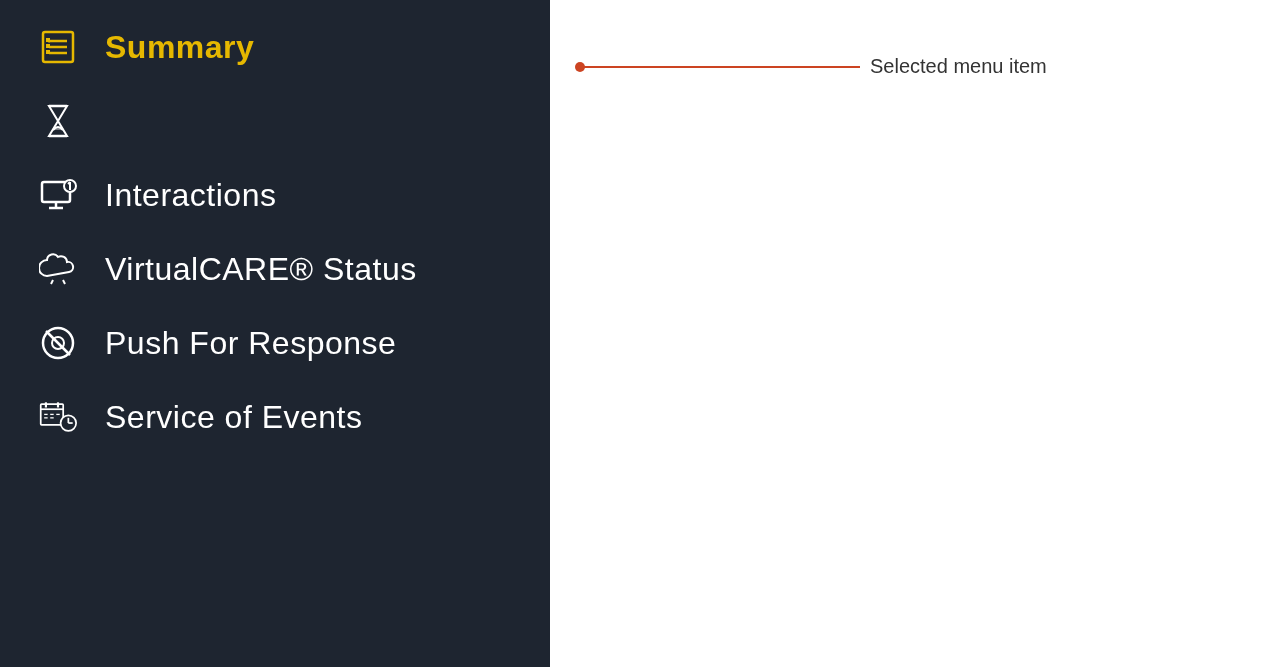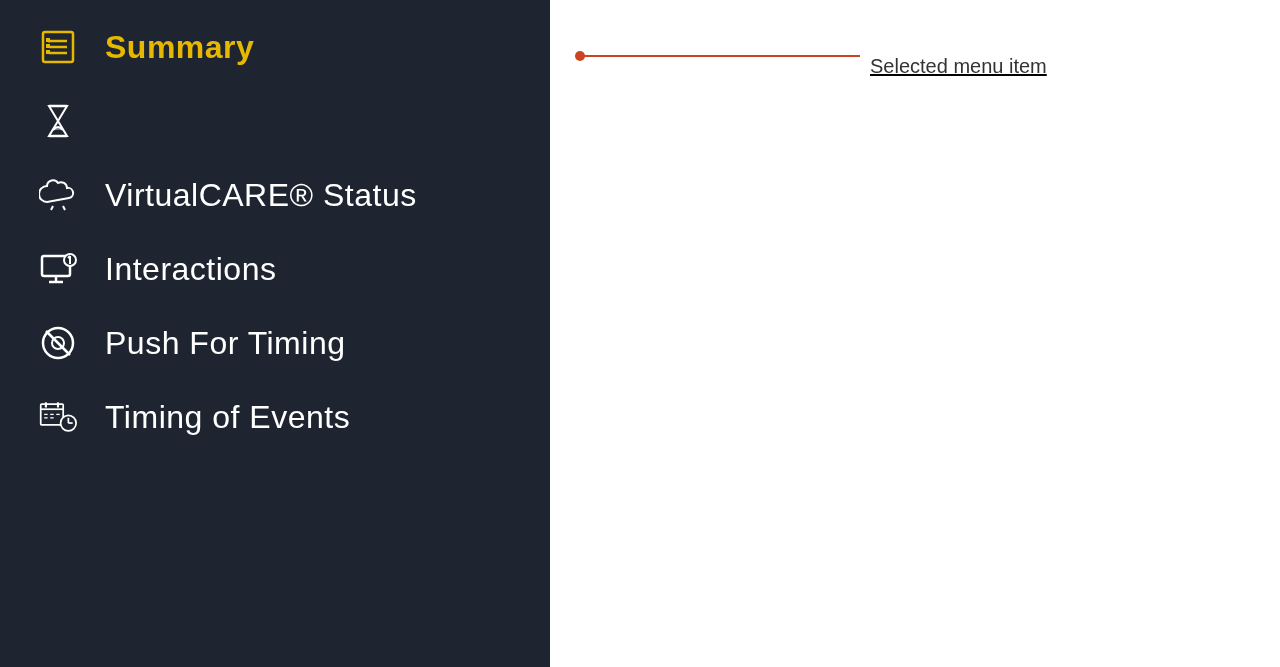--- a/index.html
+++ b/index.html
@@ -67,22 +67,21 @@
       background-color: #ffffff;
       position: relative;
     }
 
     
     .annotation {
       position: absolute;
       top: 55px;
       left: 30px;
       display: flex;
-      align-items: flex-start;
-      text-decoration: underline;
+      align-items: center;
     }
 
     .annotation-line {
       width: 280px;
       height: 2px;
       background-color: #cc4422;
       position: relative;
     }
 
     .annotation-dot {
@@ -176,73 +175,73 @@
       <svg viewBox="0 0 38 38" xmlns="http://www.w3.org/2000/svg" style="stroke:#ffffff;fill:none;">
         <path d="M10 4 h18 L19 19 L28 34 H10 L19 19 Z" stroke-width="2" fill="none"></path>
         <line x1="10" y1="4" x2="28" y2="4" stroke-width="2.5"></line>
         <line x1="10" y1="34" x2="28" y2="34" stroke-width="2.5"></line>
         <path d="M14 28 Q19 22 24 28" stroke-width="2" fill="rgba(255,255,255,0.4)"></path>
       </svg>
     </div>
   </div>
 
   <div class="menu-item">
-    <div class="icon cloud-icon">
-      <svg viewBox="0 0 38 38" xmlns="http://www.w3.org/2000/svg" style="stroke:#ffffff;fill:none;">
-        <path d="M8 26 a8 8 0 0 1 0-16 a6 6 0 0 1 11-3 a6 6 0 0 1 9 5 a5 5 0 0 1 2 10 Z" stroke-width="2"></path>
-        <line x1="14" y1="30" x2="12" y2="34" stroke-width="2"></line>
-        <line x1="24" y1="30" x2="26" y2="34" stroke-width="2"></line>
-      </svg>
-    </div>
-    <span class="label">VirtualCARE® Status</span>
-  </div>
-
-  <div class="menu-item">
     <div class="icon monitor-icon">
       <svg viewBox="0 0 38 38" xmlns="http://www.w3.org/2000/svg" style="stroke:#ffffff;fill:none;">
         <rect x="3" y="6" width="28" height="20" rx="2" stroke-width="2.5"></rect>
         <line x1="17" y1="26" x2="17" y2="32" stroke-width="2.5"></line>
         <line x1="10" y1="32" x2="24" y2="32" stroke-width="2.5"></line>
         <circle cx="31" cy="10" r="6" fill="#1e2530" stroke="#ffffff" stroke-width="2"></circle>
         <line x1="29" y1="8" x2="31" y2="6" stroke-width="2"></line>
         <line x1="31" y1="6" x2="31" y2="14" stroke-width="2"></line>
       </svg>
     </div>
     <span class="label">Interactions</span>
   </div>
 
   <div class="menu-item">
+    <div class="icon cloud-icon">
+      <svg viewBox="0 0 38 38" xmlns="http://www.w3.org/2000/svg" style="stroke:#ffffff;fill:none;">
+        <path d="M8 26 a8 8 0 0 1 0-16 a6 6 0 0 1 11-3 a6 6 0 0 1 9 5 a5 5 0 0 1 2 10 Z" stroke-width="2"></path>
+        <line x1="14" y1="30" x2="12" y2="34" stroke-width="2"></line>
+        <line x1="24" y1="30" x2="26" y2="34" stroke-width="2"></line>
+      </svg>
+    </div>
+    <span class="label">VirtualCARE® Status</span>
+  </div>
+
+  <div class="menu-item">
     <div class="icon push-icon">
       <svg viewBox="0 0 38 38" xmlns="http://www.w3.org/2000/svg" style="stroke:#ffffff;fill:none;">
         <circle cx="19" cy="19" r="15" stroke-width="2.5"></circle>
         <line x1="7" y1="7" x2="31" y2="31" stroke-width="2.5"></line>
         <circle cx="19" cy="19" r="6" stroke-width="2"></circle>
       </svg>
     </div>
-    <span class="label">Push For Timing</span>
+    <span class="label">Push For Response</span>
   </div>
 
   <div class="menu-item">
     <div class="icon timing-icon">
       <svg viewBox="0 0 44 38" xmlns="http://www.w3.org/2000/svg" style="stroke:#ffffff;fill:none;">
         <rect x="2" y="4" width="26" height="24" rx="1" stroke-width="2"></rect>
         <line x1="2" y1="10" x2="28" y2="10" stroke-width="2"></line>
         <line x1="8" y1="2" x2="8" y2="8" stroke-width="2.5"></line>
         <line x1="22" y1="2" x2="22" y2="8" stroke-width="2.5"></line>
         <line x1="6" y1="16" x2="10" y2="16" stroke-width="1.5"></line>
         <line x1="13" y1="16" x2="17" y2="16" stroke-width="1.5"></line>
         <line x1="20" y1="16" x2="24" y2="16" stroke-width="1.5"></line>
         <line x1="6" y1="20" x2="10" y2="20" stroke-width="1.5"></line>
         <line x1="13" y1="20" x2="17" y2="20" stroke-width="1.5"></line>
         <circle cx="34" cy="26" r="9" fill="#1e2530" stroke="#ffffff" stroke-width="2"></circle>
         <line x1="34" y1="20" x2="34" y2="26" stroke-width="2"></line>
         <line x1="34" y1="26" x2="39" y2="26" stroke-width="2"></line>
       </svg>
     </div>
-    <span class="label">Timing of Events</span>
+    <span class="label">Service of Events</span>
   </div>
 
 
 </nav>
 
 <div class="main-content">
   <div class="annotation">
     <div class="annotation-line">
       <div class="annotation-dot"></div>
     </div>

